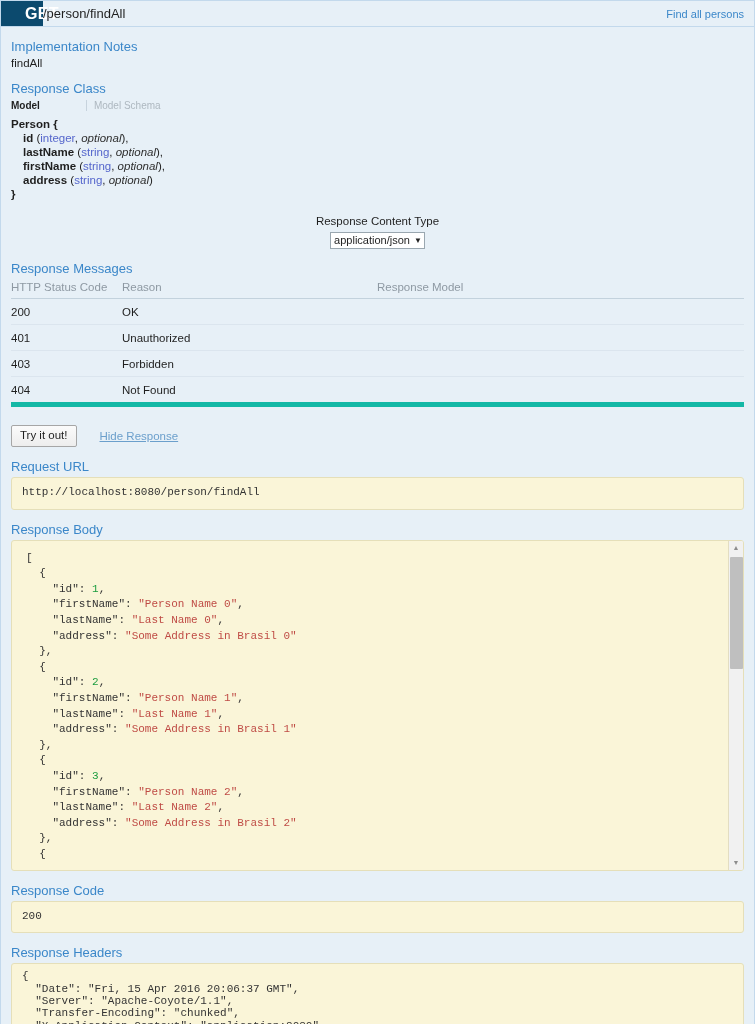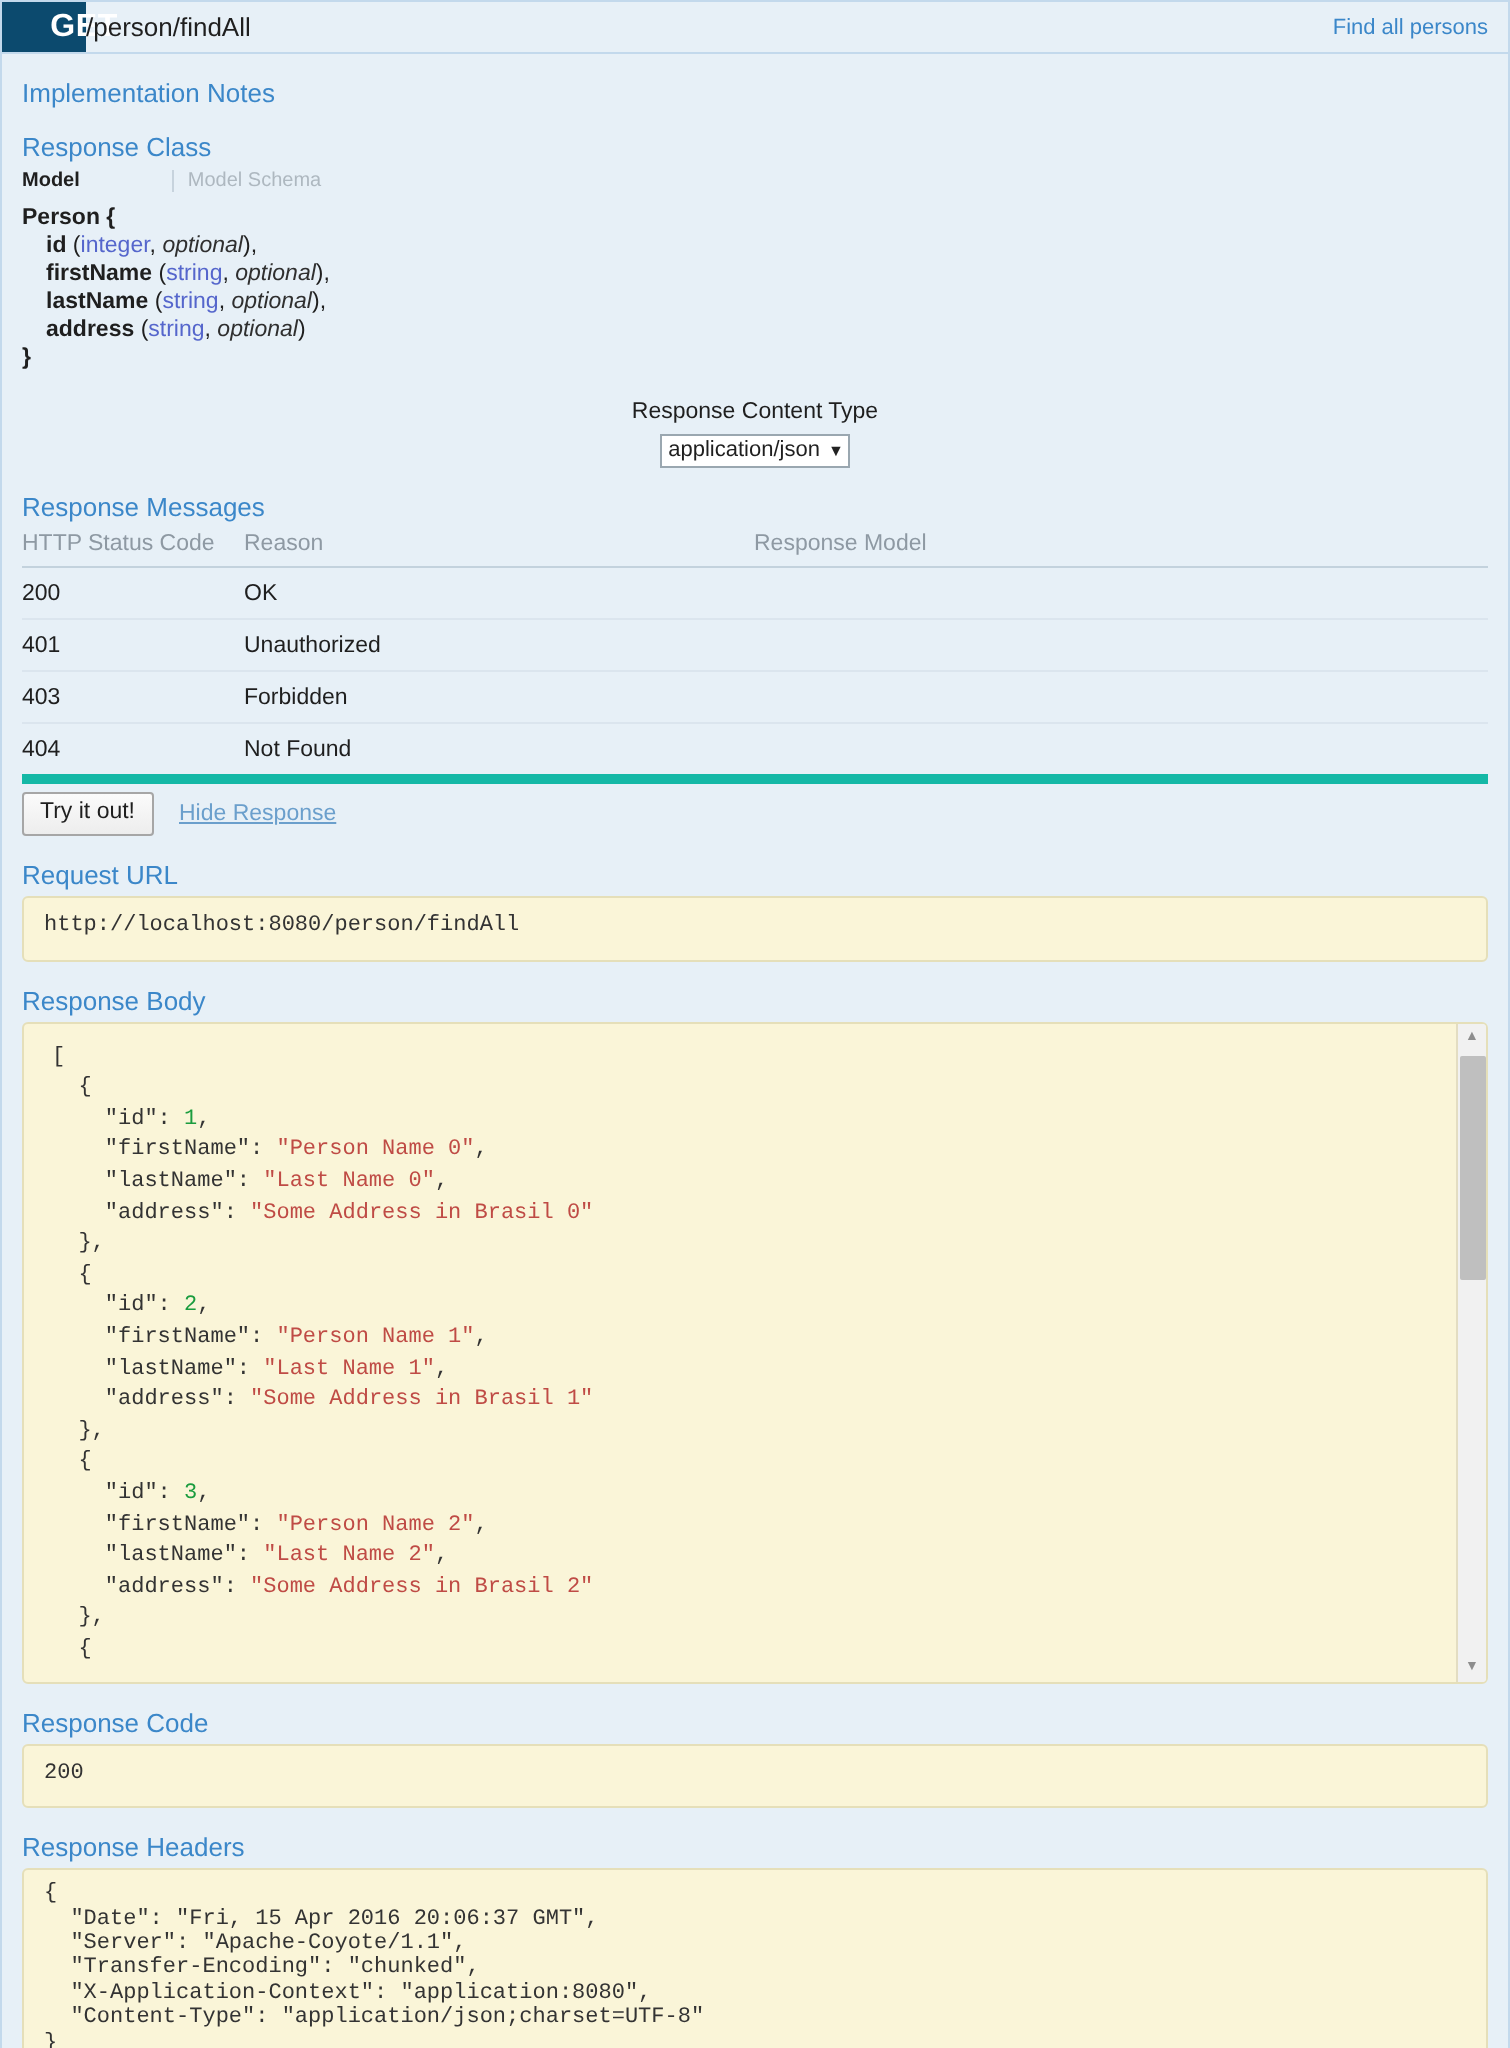--- a/index.html
+++ b/index.html
@@ -160,22 +160,22 @@
     vertical-align: top;
   }
   table.resp-msgs tr:last-child td { border-bottom: 5px solid #14b8a6; }
   .col-code { width: 111px; }
   .col-reason { width: 255px; }
 
   
   .tryout-row {
     display: flex;
     align-items: center;
-    gap: 13px;
-    margin: 4px 0 2px 0;
+    gap: 23px;
+    margin: 18px 0 2px 0;
   }
   .btn-tryout {
     font-family: "Liberation Sans", sans-serif;
     font-size: 11.5px;
     color: #1f1f1f;
     background: linear-gradient(#fbfbfb, #ededed);
     border: 1px solid #a6a6a6;
     border-radius: 2px;
     padding: 3px 8px 4px 8px;
     cursor: pointer;
@@ -271,33 +271,34 @@
 
   <div class="op-head">
     <div class="http-method">GET</div>
     <div class="op-path">/person/findAll</div>
     <div class="op-summary">Find all persons</div>
   </div>
 
   <div class="op-content">
 
     <h4 class="section first">Implementation Notes</h4>
+    <div class="plain-note">findAll</div>
 
     <h4 class="section">Response Class</h4>
     <div class="model-tabs">
       <span class="model-tab">Model</span>
       <span class="model-tab inactive">Model Schema</span>
     </div>
 
     <div class="model-sig">
       <div class="cls">Person {</div>
       <div id="model-props">
           <div class="prop-row"><span class="prop-name">id </span><span>(</span><span class="prop-type">integer</span><span>, </span><span class="prop-opt">optional</span><span>),</span></div>
+          <div class="prop-row"><span class="prop-name">lastName </span><span>(</span><span class="prop-type">string</span><span>, </span><span class="prop-opt">optional</span><span>),</span></div>
           <div class="prop-row"><span class="prop-name">firstName </span><span>(</span><span class="prop-type">string</span><span>, </span><span class="prop-opt">optional</span><span>),</span></div>
-          <div class="prop-row"><span class="prop-name">lastName </span><span>(</span><span class="prop-type">string</span><span>, </span><span class="prop-opt">optional</span><span>),</span></div>
           <div class="prop-row"><span class="prop-name">address </span><span>(</span><span class="prop-type">string</span><span>, </span><span class="prop-opt">optional</span><span>)</span></div>
         </div>
       <div class="brace">}</div>
     </div>
 
     <div class="ctype-line">
       <span>Response Content Type</span>
       <span class="ctype-select">
         <span>application/json</span>
         <span class="caret-dn">▼</span>

